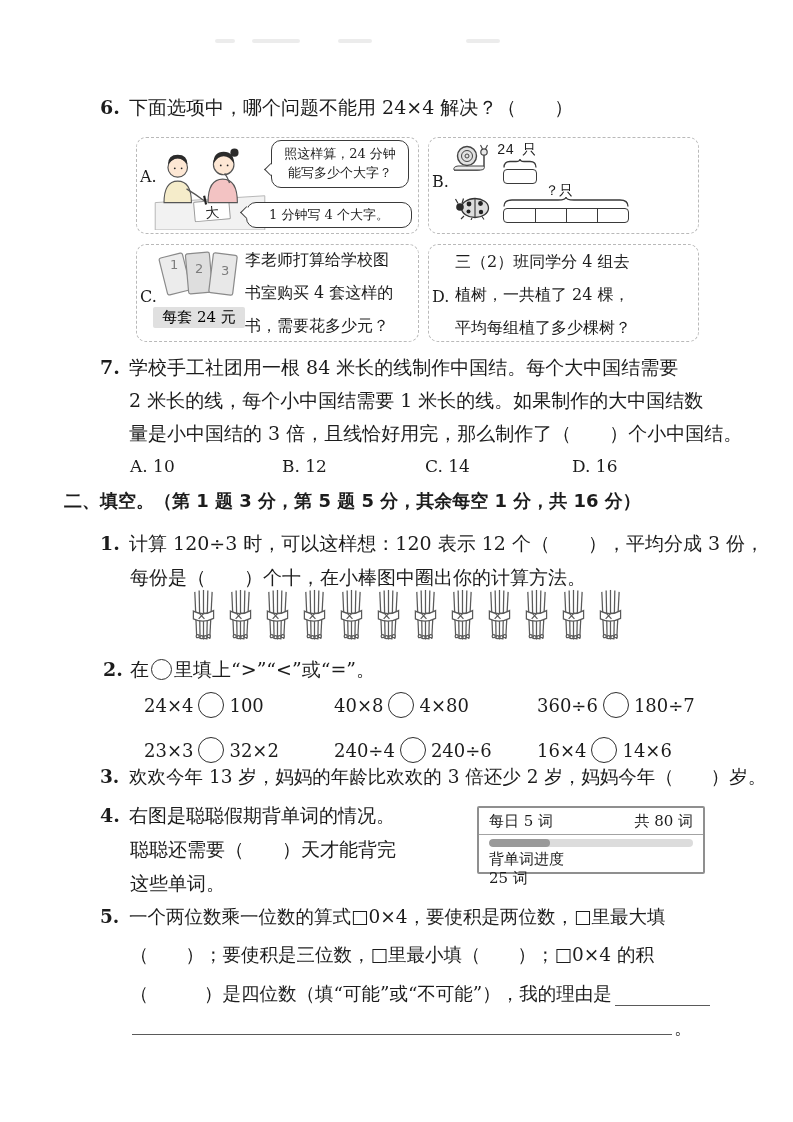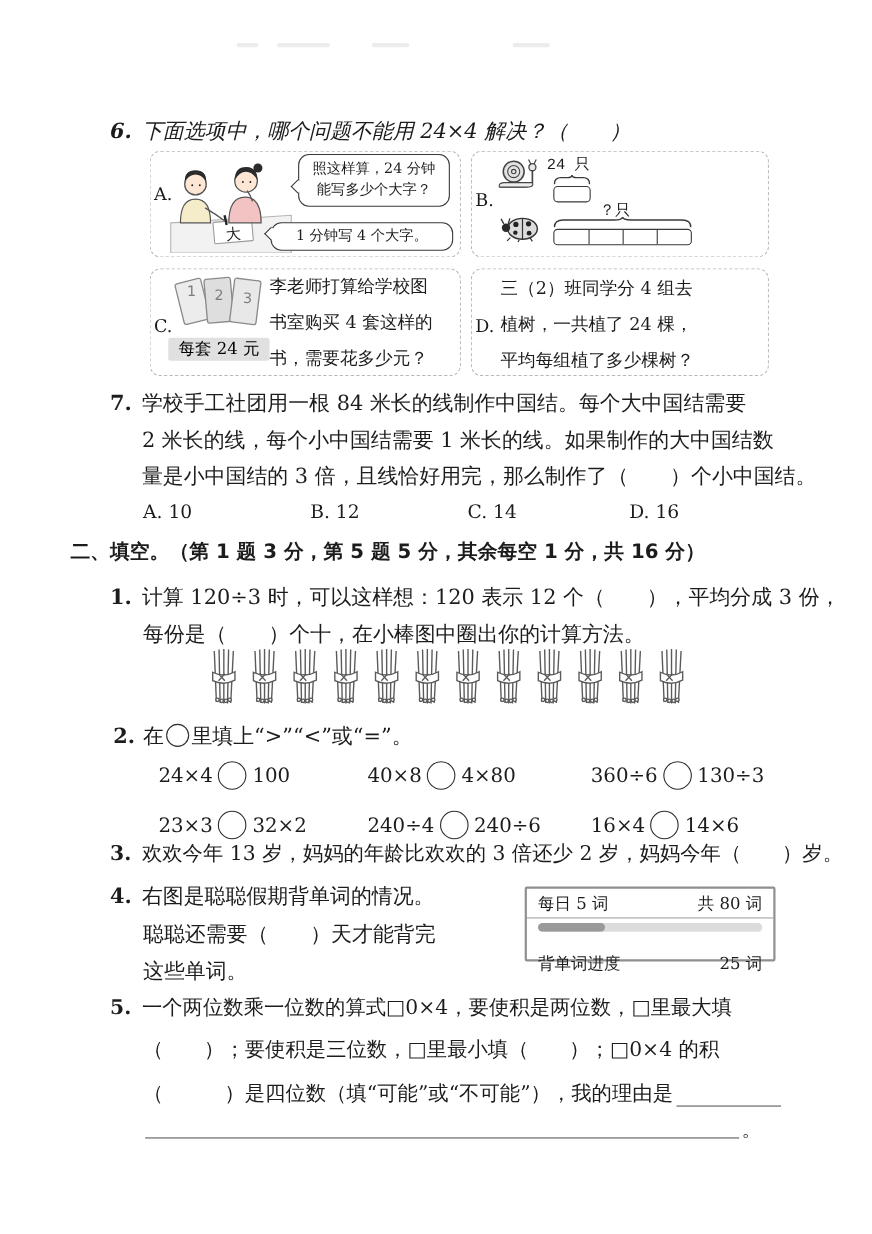--- a/index.html
+++ b/index.html
@@ -89,21 +89,21 @@
   </defs>
 </svg>
 
 <div class="page">
 
   <div class="frag" style="left:215px;width:20px;"></div>
   <div class="frag" style="left:252px;width:48px;"></div>
   <div class="frag" style="left:338px;width:34px;"></div>
   <div class="frag" style="left:466px;width:34px;"></div>
 
-  <div class="t" style="left:100px;top:107px;font-style:italic;">
+  <div class="t" style="left:100px;top:95px;">
     <span class="qnum">6.</span><span>下面选项中，哪个问题不能用 24×4 解决？（　　）</span>
   </div>
 
   <div class="optbox" style="left:136px;top:137px;width:281px;height:95px;">
     <span class="opt-label" style="left:3px;top:29px;">A.</span>
     <svg style="position:absolute;left:17px;top:2px;" width="112" height="90" viewBox="0 0 112 92">
       <path d="M0 64 L112 57 L112 92 L0 92 Z" fill="#f2f2f2" stroke="#b5b5b5" stroke-width="1"></path>
       <rect x="40" y="62" width="36" height="20" rx="1" fill="#ffffff" stroke="#9a9a9a" transform="rotate(-5 58 72)"></rect>
       <text x="51" y="79" font-size="14" fill="#222" transform="rotate(-5 58 72)">大</text>
       <circle cx="23" cy="28" r="10" fill="#fde7d4" stroke="#555" stroke-width="1.2"></circle>
@@ -256,21 +256,21 @@
         <span>100</span>
       </div>
       <div class="cmp-item">
         <span>40×8</span>
         <span class="cmp-circle"></span>
         <span>4×80</span>
       </div>
       <div class="cmp-item">
         <span>360÷6</span>
         <span class="cmp-circle"></span>
-        <span>130÷3</span>
+        <span>180÷7</span>
       </div>
     </div>
   <div class="q2-row q2-row-2">
       <div class="cmp-item">
         <span>23×3</span>
         <span class="cmp-circle"></span>
         <span>32×2</span>
       </div>
       <div class="cmp-item">
         <span>240÷4</span>
@@ -295,21 +295,21 @@
   <div class="t" style="left:130px;top:871px;">这些单词。</div>
   <div class="vcard">
     <div class="row">
       <span>每日 5 词</span>
       <span>共 80 词</span>
     </div>
     <div class="divider"></div>
     <div class="pbar">
       <div class="pfill" style="width: 30%;"></div>
     </div>
-    <div class="row" style="padding-top:20px;">
+    <div class="row" style="padding-top:3px;flex-direction:column;">
       <span>背单词进度</span>
       <span>25 词</span>
     </div>
   </div>
 
   <div class="t" style="left:100px;top:905px;font-size:18.5px;">
     <span class="qnum">5.</span><span>一个两位数乘一位数的算式□0×4，要使积是两位数，□里最大填</span>
   </div>
   <div class="t" style="left:130px;top:943px;font-size:18.5px;">（　　）；要使积是三位数，□里最小填（　　）；□0×4 的积</div>
   <div class="q5-line3">

